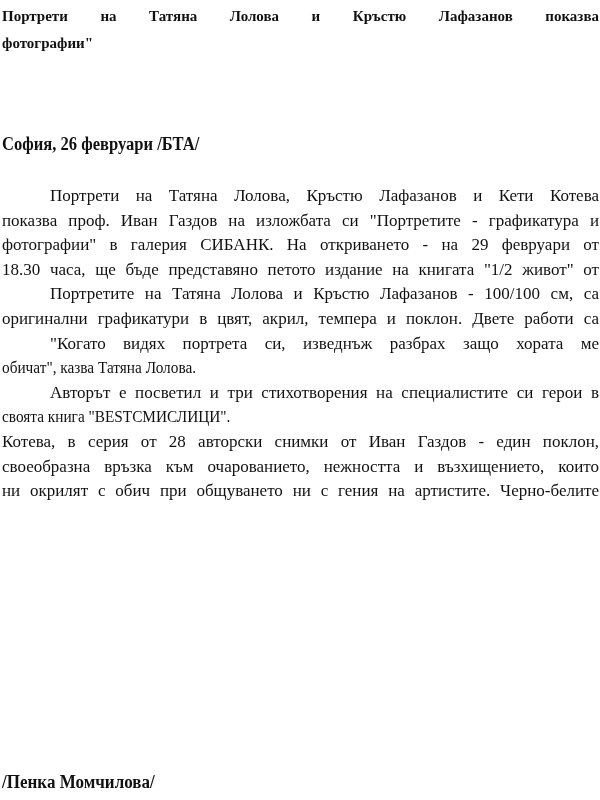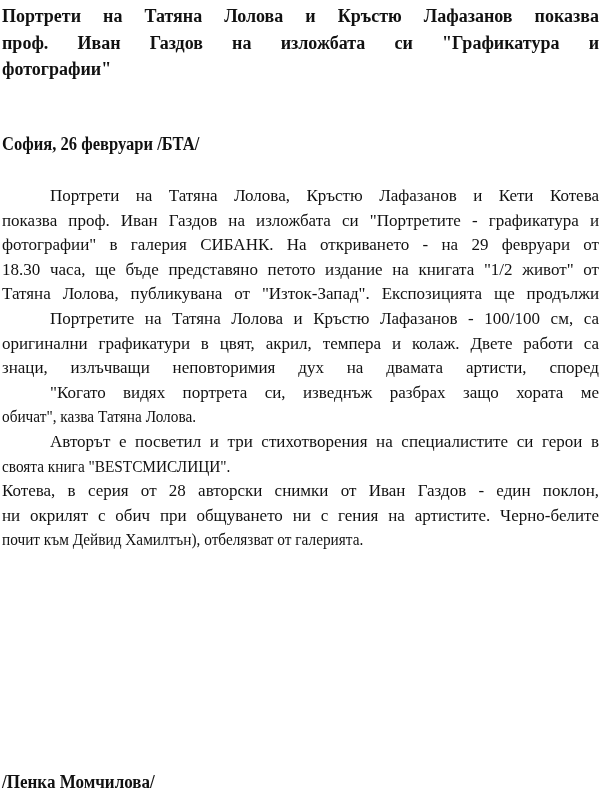--- a/index.html
+++ b/index.html
@@ -1,57 +1,54 @@
 <!DOCTYPE html>
 <html><head>
 <meta charset="utf-8">
 <style>
   html, body { margin: 0; padding: 0; background: #ffffff; }
   body { width: 600px; height: 800px; overflow: hidden; position: relative; color: #111111; }
   .page { position: absolute; left: 2px; top: 0; width: 597px; }
-  .title { font-family: "Liberation Serif", serif; font-weight: bold; font-size: 18px; line-height: 26.5px; margin-top: 3px; }
+  .title { font-family: "Liberation Serif", serif; font-weight: bold; font-size: 15px; line-height: 26.5px; margin-top: 3px; }
   .dateline { font-family: "Liberation Serif", serif; font-weight: bold; font-size: 18px; line-height: 22px; position: absolute; top: 133px; left: 0; transform: scaleX(0.92); transform-origin: left; white-space: nowrap; }
   .body { position: absolute; top: 184px; left: 0; width: 597px; font-family: "Liberation Serif", serif; font-size: 17px; }
   .ln { display: block; height: 24.6px; line-height: 24.6px; white-space: nowrap; overflow: visible; }
   .j { text-align: justify; text-align-last: justify; white-space: normal; overflow: hidden; }
   .ind { padding-left: 48px; }
   .sig { font-family: "Liberation Serif", serif; font-weight: bold; font-size: 18.5px; position: absolute; top: 772px; left: 0; white-space: nowrap; transform: scaleX(0.92); transform-origin: left; }
   .tl { display: block; height: 26.5px; }
   .tj { text-align: justify; text-align-last: justify; }
   .sq { display: inline-block; transform: scaleX(0.9); transform-origin: left; }
 </style>
 </head>
 <body>
 
 <div class="page">
   <div class="title">
     <span class="tl tj">Портрети на Татяна Лолова и Кръстю Лафазанов показва</span>
-    <span class="tl tj">проф. Иван Газдов на изложбата си "Графикатура и</span>
     <span class="tl">фотографии"</span>
   </div>
 
   <div class="dateline">София, 26 февруари /БТА/</div>
 
   <div class="body">
 
     <span class="ln j ind">Портрети на Татяна Лолова, Кръстю Лафазанов и Кети Котева</span>
     <span class="ln j">показва проф. Иван Газдов на изложбата си "Портретите - графикатура и</span>
     <span class="ln j">фотографии" в галерия СИБАНК. На откриването - на 29 февруари от</span>
     <span class="ln j">18.30 часа, ще бъде представяно петото издание на книгата "1/2 живот" от</span>
-    <span class="ln j">Татяна Лолова, публикувана от "Изток-Запад". Експозицията ще продължи</span>
 
     <span class="ln j ind">Портретите на Татяна Лолова и Кръстю Лафазанов - 100/100 см, са</span>
-    <span class="ln j">оригинални графикатури в цвят, акрил, темпера и колаж. Двете работи са</span>
-    <span class="ln j">знаци, излъчващи неповторимия дух на двамата артисти, според</span>
+    <span class="ln j">оригинални графикатури в цвят, акрил, темпера и поклон. Двете работи са</span>
 
     <span class="ln j ind">"Когато видях портрета си, изведнъж разбрах защо хората ме</span>
     <span class="ln"><span class="sq">обичат", казва Татяна Лолова.</span></span>
 
     <span class="ln j ind">Авторът е посветил и три стихотворения на специалистите си герои в</span>
     <span class="ln"><span class="sq">своята книга "BESTСМИСЛИЦИ".</span></span>
 
     <span class="ln j">Котева, в серия от 28 авторски снимки от Иван Газдов - един поклон,</span>
+    <span class="ln j">своеобразна връзка към очарованието, нежността и възхищението, които</span>
     <span class="ln j">ни окрилят с обич при общуването ни с гения на артистите. Черно-белите</span>
-    <span class="ln"><span class="sq">почит към Дейвид Хамилтън), отбелязват от галерията.</span></span>
   </div>
 
   <div class="sig">/Пенка Момчилова/</div>
 </div>
 
 </body></html>

